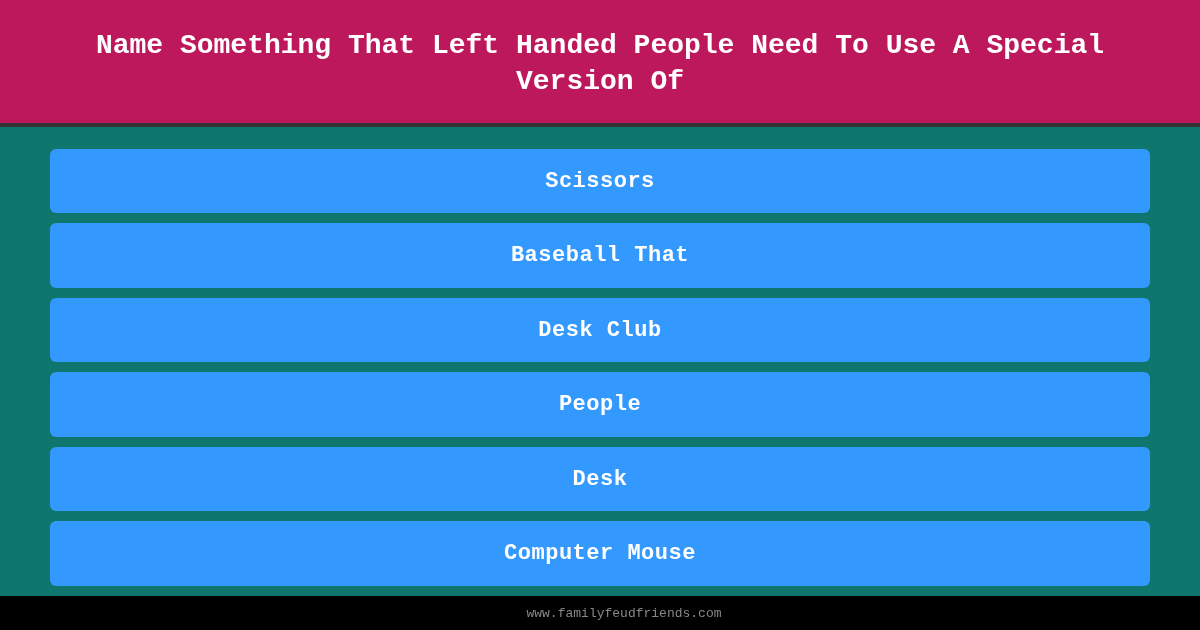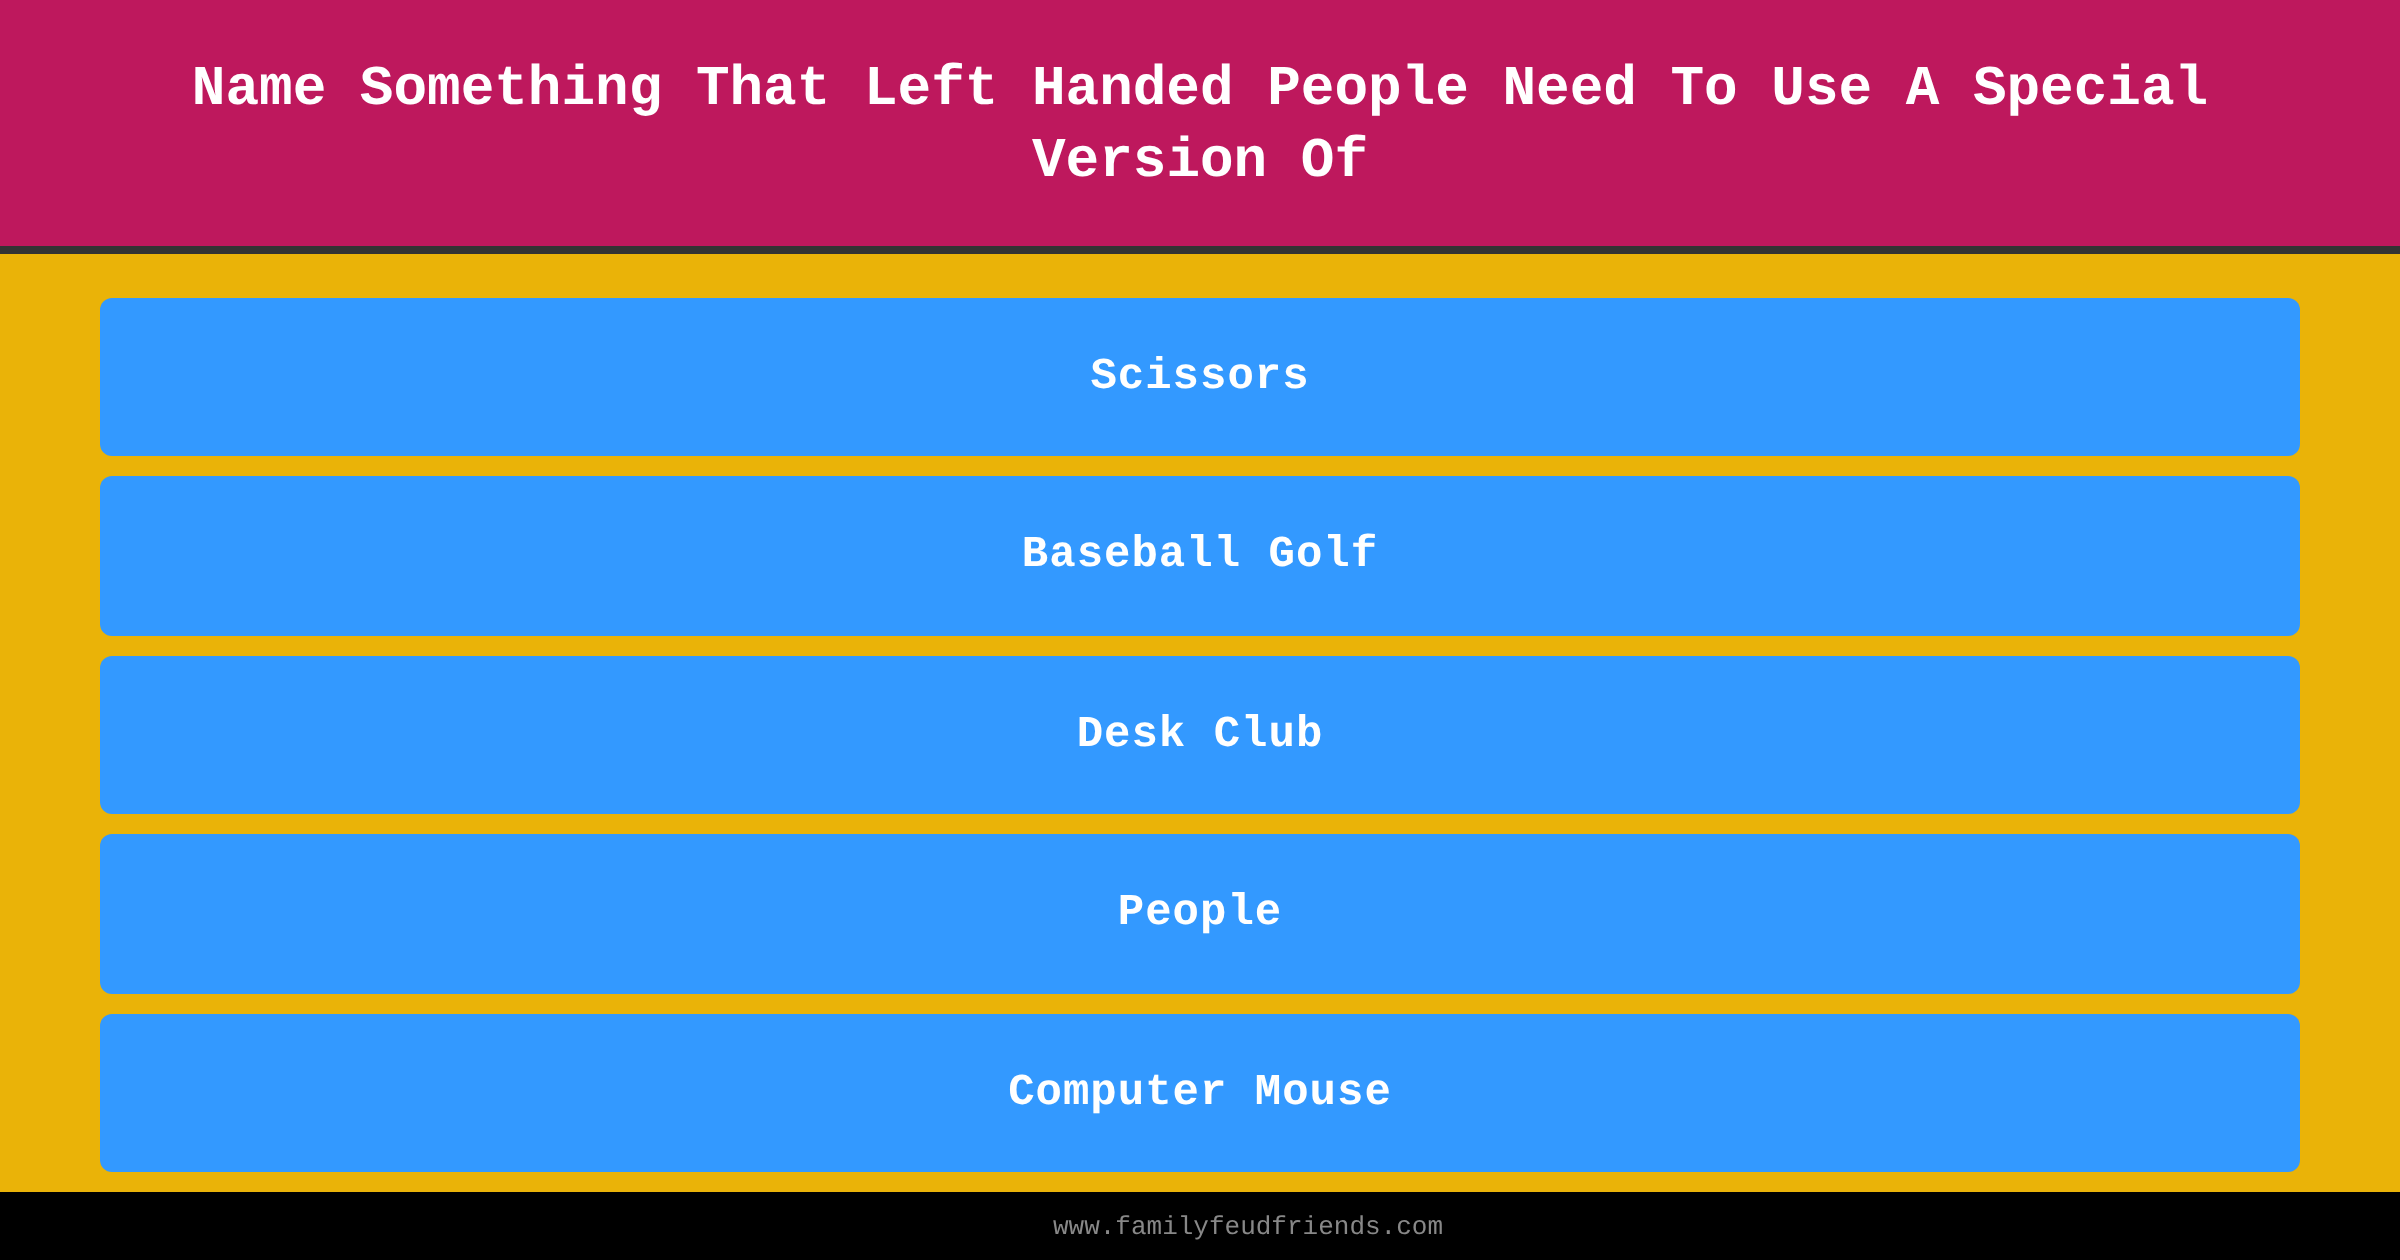--- a/index.html
+++ b/index.html
@@ -32,21 +32,21 @@
       line-height: 1.3;
     }
 
     .divider {
       height: 4px;
       background-color: #333333;
     }
 
     .answers-container {
       flex: 1;
-      background-color: #eab308;
+      background-color: #0f766e;
       padding: 22px 50px 10px 50px;
       display: flex;
       flex-direction: column;
       gap: 10px;
     }
 
     .answer-button {
       background-color: #3399ff;
       border: none;
       border-radius: 6px;
@@ -84,27 +84,30 @@
   <span class="header-title">Name Something That Left Handed People Need To Use A Special Version Of</span>
 </div>
 
 <div class="divider"></div>
 
 <div class="answers-container">
   <button class="answer-button">
     <span class="answer-text">Scissors</span>
   </button>
   <button class="answer-button">
-    <span class="answer-text">Baseball Golf</span>
+    <span class="answer-text">Baseball That</span>
   </button>
   <button class="answer-button">
     <span class="answer-text">Desk Club</span>
   </button>
   <button class="answer-button">
     <span class="answer-text">People</span>
+  </button>
+  <button class="answer-button">
+    <span class="answer-text">Desk</span>
   </button>
   <button class="answer-button">
     <span class="answer-text">Computer Mouse</span>
   </button>
 </div>
 
 <div class="footer">
   <span class="footer-text">www.familyfeudfriends.com</span>
 </div>
 

